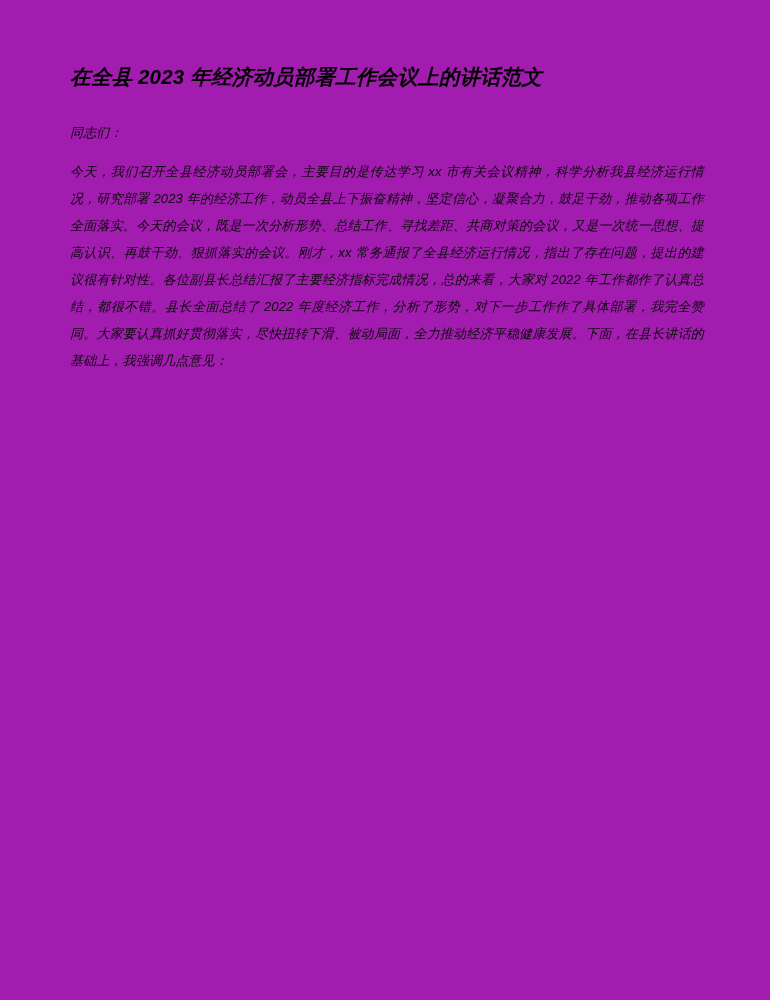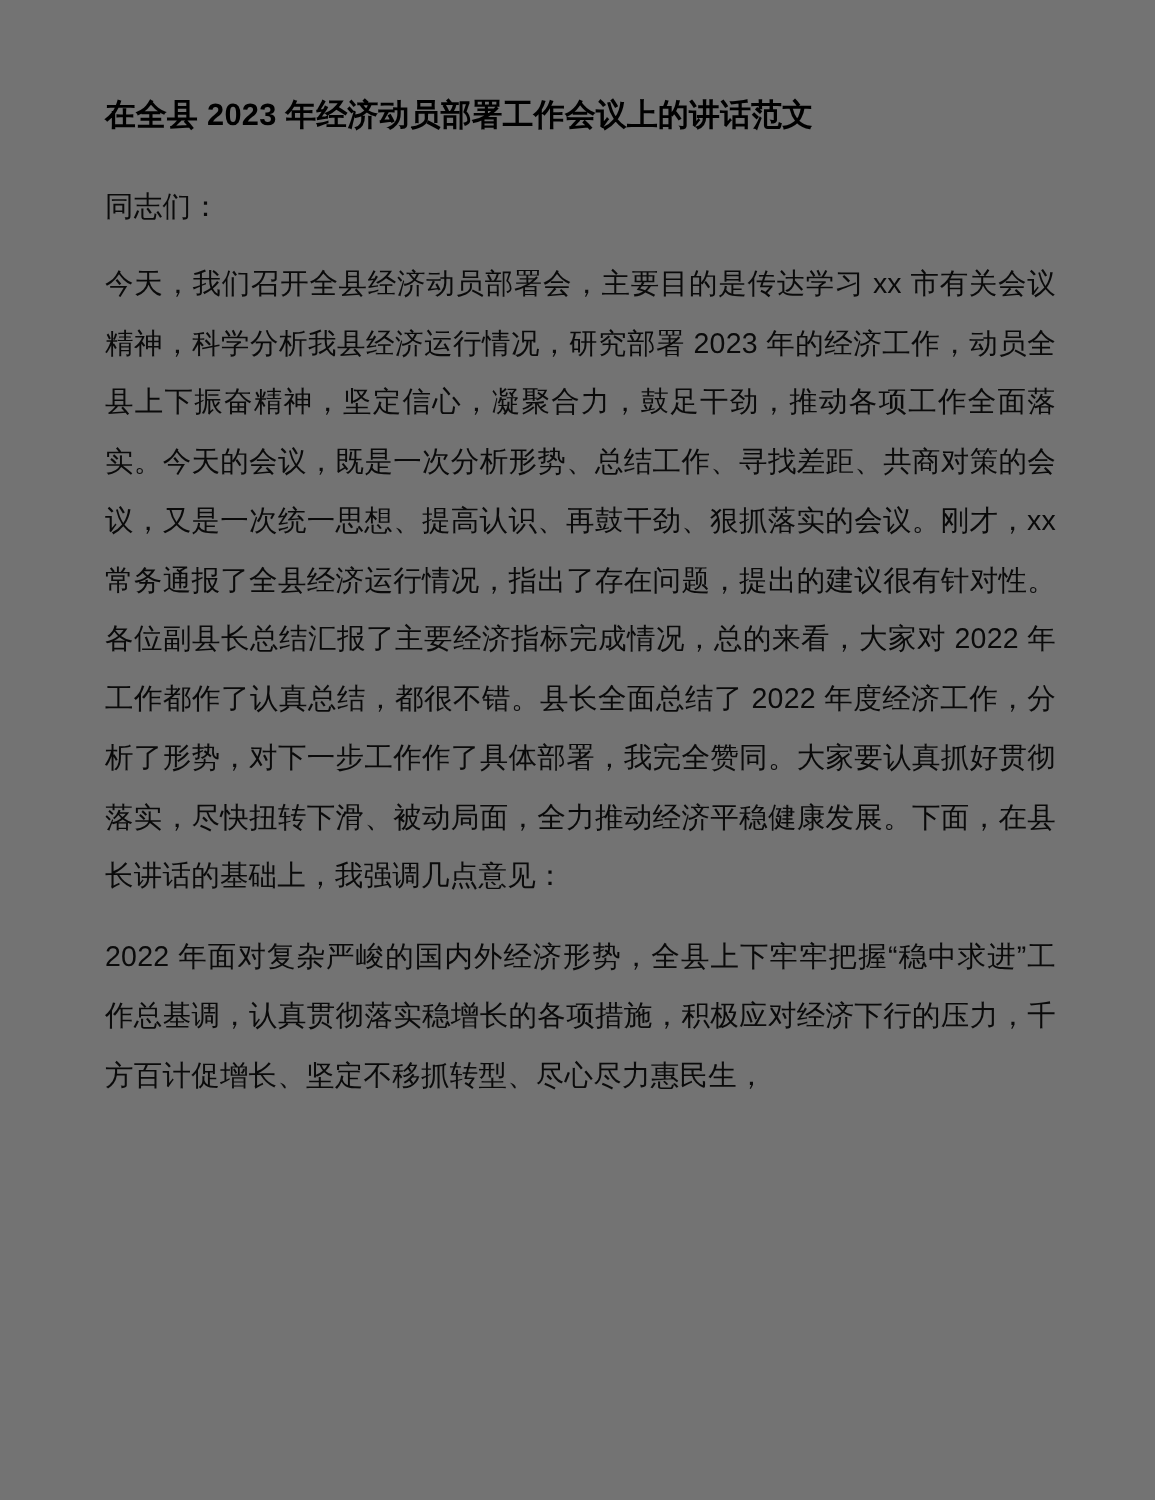--- a/index.html
+++ b/index.html
@@ -12,33 +12,34 @@
     height: 1000px;
     font-family: "Liberation Sans", sans-serif;
     color: #000000;
     overflow: hidden;
   }
   .page {
     width: 770px;
     height: 1000px;
     box-sizing: border-box;
     padding: 62px 66px 0 70px;
-    background: #737373;
+    background: #a21caf;
     position: relative;
+    font-style: italic;
   }
   .doc-title {
     font-size: 20.5px;
     font-weight: bold;
     line-height: 1.5;
     letter-spacing: 0.2px;
     margin: 0 0 26px 0;
     color: #000;
   }
   .para {
-    font-size: 19px;
+    font-size: 13px;
     line-height: 2.08;
     letter-spacing: 0.15px;
     margin: 0 0 14px 0;
     text-align: justify;
     text-justify: inter-ideograph;
     color: #0a0a0a;
   }
   .para.tight {
     margin-bottom: 12px;
   }
@@ -51,15 +52,14 @@
 
 <div class="page">
 
   <h1 class="doc-title">在全县 2023 年经济动员部署工作会议上的讲话范文</h1>
 
   <p class="para tight">同志们：</p>
 
   <p class="para">今天，我们召开全县经济动员部署会，主要目的是传达学习 xx 市有关会议精神，科学分析我县经济运行情况，研究部署 2023 年的经济工作，动员全县上下振奋精神，坚定信心，凝聚合力，鼓足干劲，推动各项工作全面落实。今天的会议，既是一次分析形势、总结工作、寻找差距、共商对策的会议，又是一次统一思想、提高认识、再鼓干劲、狠抓落实的会议。刚才，xx 常务通报了全县经济运行情况，指出了存在问题，提出的建议很有针对性。各位副县长总结汇报了主要经济指标完成情况，总的来看，大家对 2022 年工作都作了认真总结，都很不错。县长全面总结了 2022 年度经济工作，分析了形势，对下一步工作作了具体部署，我完全赞同。大家要认真抓好贯彻落实，尽快扭转下滑、被动局面，全力推动经济平稳健康发展。下面，在县长讲话的基础上，我强调几点意见：</p>
 
 
-  <p class="para">2022 年面对复杂严峻的国内外经济形势，全县上下牢牢把握“稳中求进”工作总基调，认真贯彻落实稳增长的各项措施，积极应对经济下行的压力，千方百计促增长、坚定不移抓转型、尽心尽力惠民生，</p>
 
 </div>
 
 </body></html>

